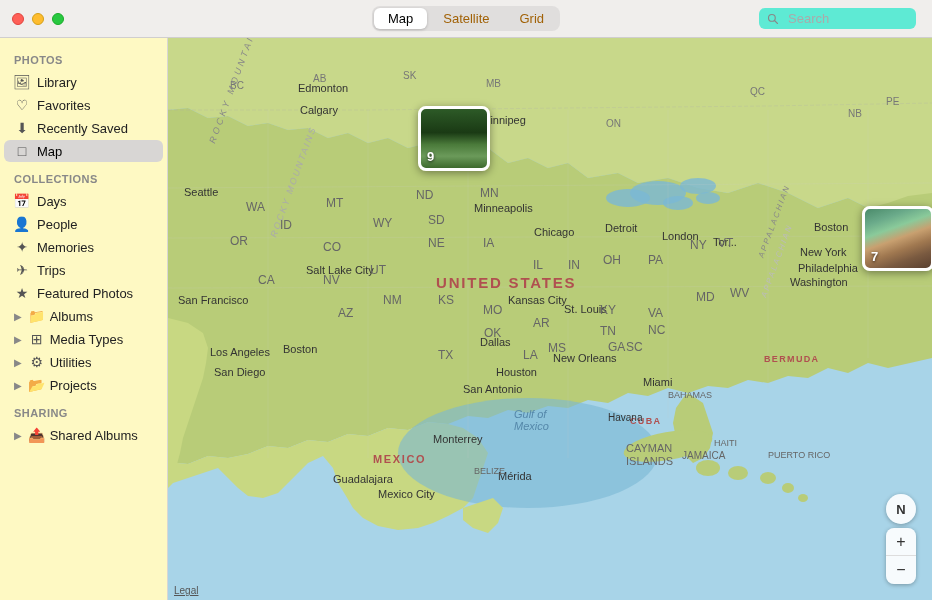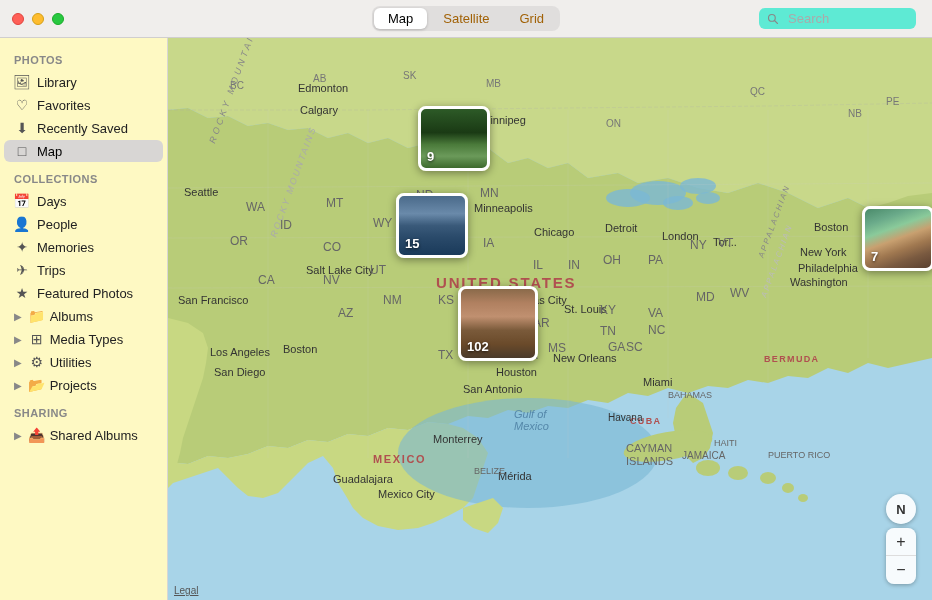--- a/index.html
+++ b/index.html
@@ -537,27 +537,21 @@
     <div class="map-label state-abbr" style="top:310px;left:355px">LA</div>
     <div class="map-label state-abbr" style="top:310px;left:270px">TX</div>
     <div class="map-label state-abbr" style="top:198px;left:550px">VT</div>
     <div class="map-label state-abbr" style="top:248px;left:562px">WV</div>
     <div class="map-label state-abbr" style="top:252px;left:528px">MD</div>
 
     <div class="photo-cluster forest-photo" style="top:68px;left:250px;width:72px;height:65px;">
       <div class="cluster-count">9</div>
     </div>
 
-    <div class="photo-cluster coast-photo" style="top:155px;left:228px;width:72px;height:65px;">
-      <div class="cluster-count">15</div>
-    </div>
-
-    <div class="photo-cluster woman-photo" style="top:248px;left:290px;width:80px;height:75px;">
-      <div class="cluster-count">102</div>
-    </div>
+
 
     <div class="photo-cluster couple-photo" style="top:168px;left:694px;width:72px;height:65px;">
       <div class="cluster-count">7</div>
     </div>
 
     <div class="map-controls">
       <div class="compass-btn">N</div>
       <div class="map-btn-group">
         <button class="map-btn">+</button>
         <button class="map-btn">−</button>

